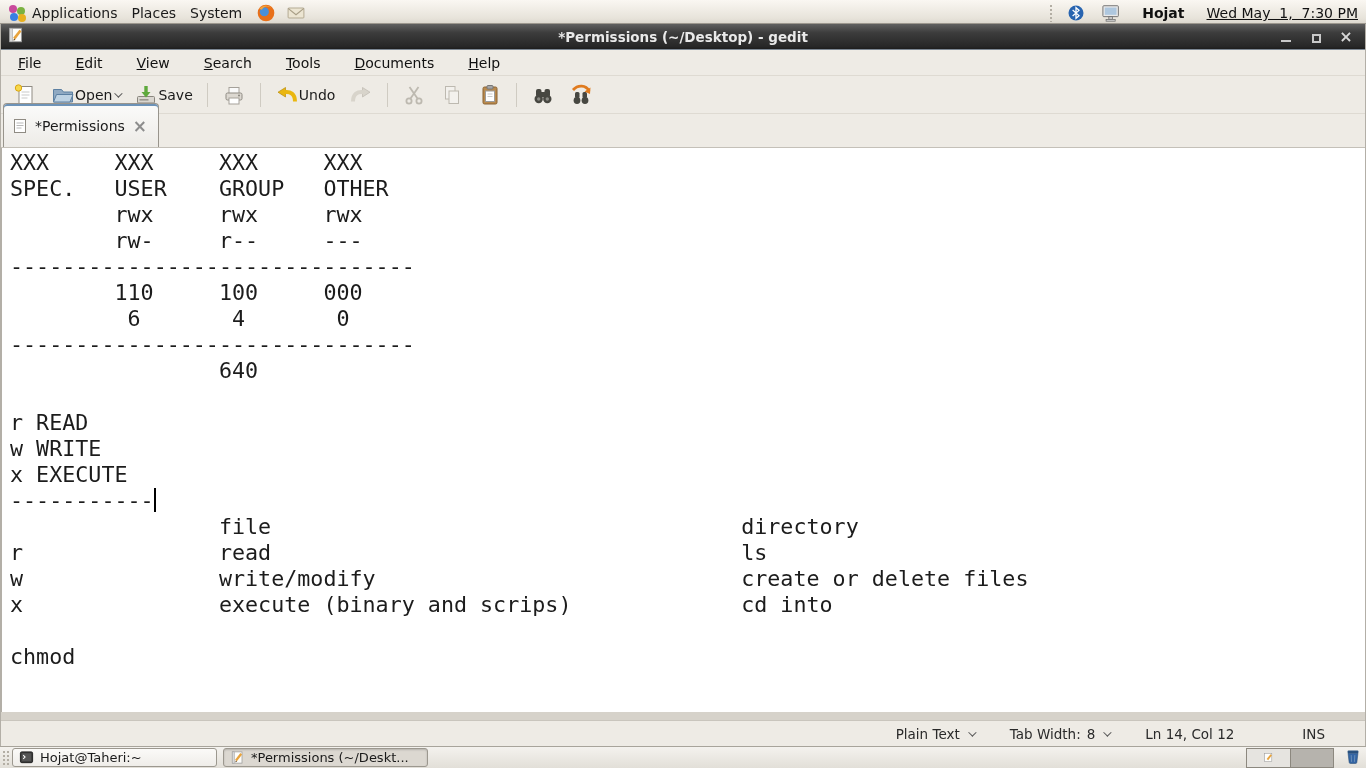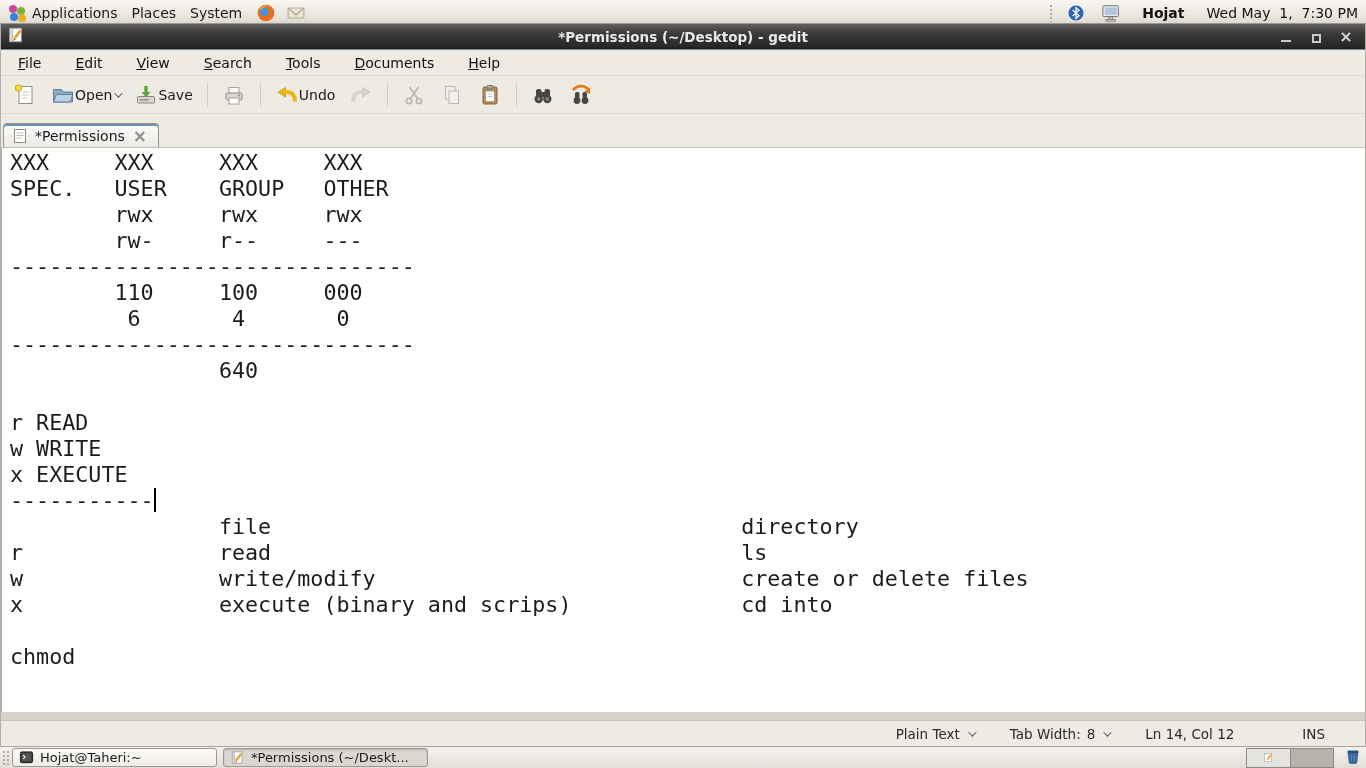--- a/index.html
+++ b/index.html
@@ -21,21 +21,21 @@
     font-size:14px; color:#1a1a1a; cursor:default; }
   .logo-ico { width:18px; height:18px; position:relative; }
   .logo-ico i { position:absolute; width:8px; height:8px; border-radius:50%; }
   .launcher { width:20px; height:20px; margin:0 4px; display:flex; align-items:center; justify-content:center; }
   .panel-spacer { flex:1; }
   .panel-right { display:flex; align-items:center; gap:8px; padding-right:4px; }
   .applet-handle { width:5px; height:18px;
     background-image:radial-gradient(#b3aea4 1px, transparent 1.2px);
     background-size:4px 4px; }
   .panel-user { font-size:14px; font-weight:bold; color:#111; padding:0 14px 0 8px; }
-  .panel-clock { font-size:14px; color:#111; white-space:pre; }
+  .panel-clock { font-size:14px; color:#111; white-space:pre;text-decoration:underline; }
 
   
   .gedit-window { flex:1; display:flex; flex-direction:column; min-height:0;
     border-left:1px solid #b3afa7; border-right:1px solid #b3afa7; }
 
   .titlebar {
     height:26px; flex:0 0 auto; display:flex; align-items:center;
     background:linear-gradient(#606060,#3c3c3c 35%,#272727 90%,#1d1d1d);
     border-bottom:1px solid #7d8894; padding:0 6px; position:relative;
   }
@@ -58,21 +58,21 @@
   .tbtn { display:flex; align-items:center; padding:4px 6px; border-radius:3px;
     font-size:14px; color:#1a1a1a; }
   .tbtn svg { display:block; }
   .tsep { width:1px; height:24px; background:#cfcbc2; margin:0 6px; }
   .chev { display:inline-block; width:6px; height:6px; border-right:1.6px solid #555;
     border-bottom:1.6px solid #555; transform:rotate(45deg) translateY(-2px); margin-left:2px; }
 
   
   .tabstrip { height:34px; flex:0 0 auto; background:#eeebe5; display:flex; align-items:flex-end; padding:0 0 0 2px; border-bottom:1px solid #c4c0b8; }
   .tab {
-    display:flex; align-items:center; gap:7px; height:24px; padding:0 10px 0 8px;
+    display:flex; align-items:center; gap:7px; height:44px; padding:0 10px 0 8px;
     background:linear-gradient(#fbfbfa,#edebe7);
     border:1px solid #98948c; border-bottom:none; border-radius:4px 4px 0 0;
     box-shadow:inset 0 2px 0 var(--accent-tab,#6d93b8);
     font-size:14px; color:#1a1a1a;
   }
   .tab-close { font-size:17px; font-weight:bold; color:#8d8d8d; line-height:14px; padding:0 1px; }
 
   
   .editor { flex:1; min-height:0; background:#ffffff; position:relative;
     border-left:1px solid #b3afa7; overflow:hidden;

